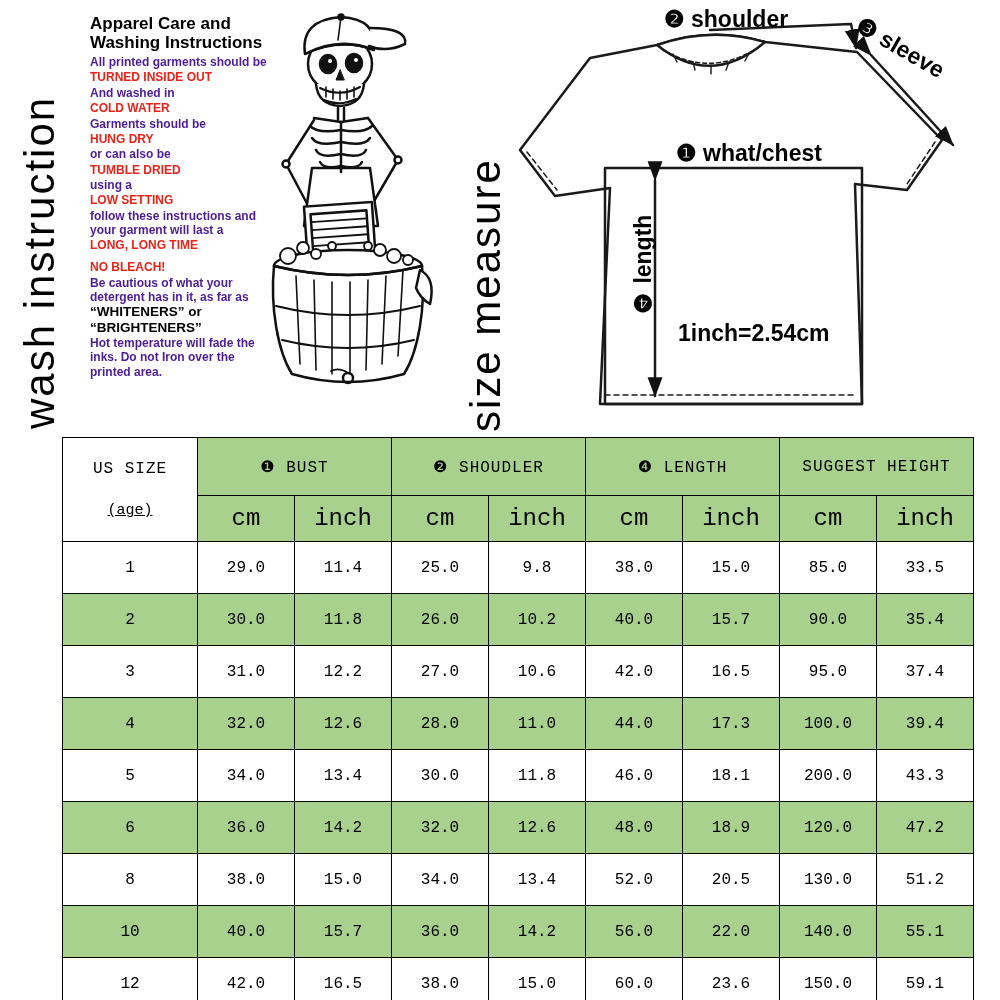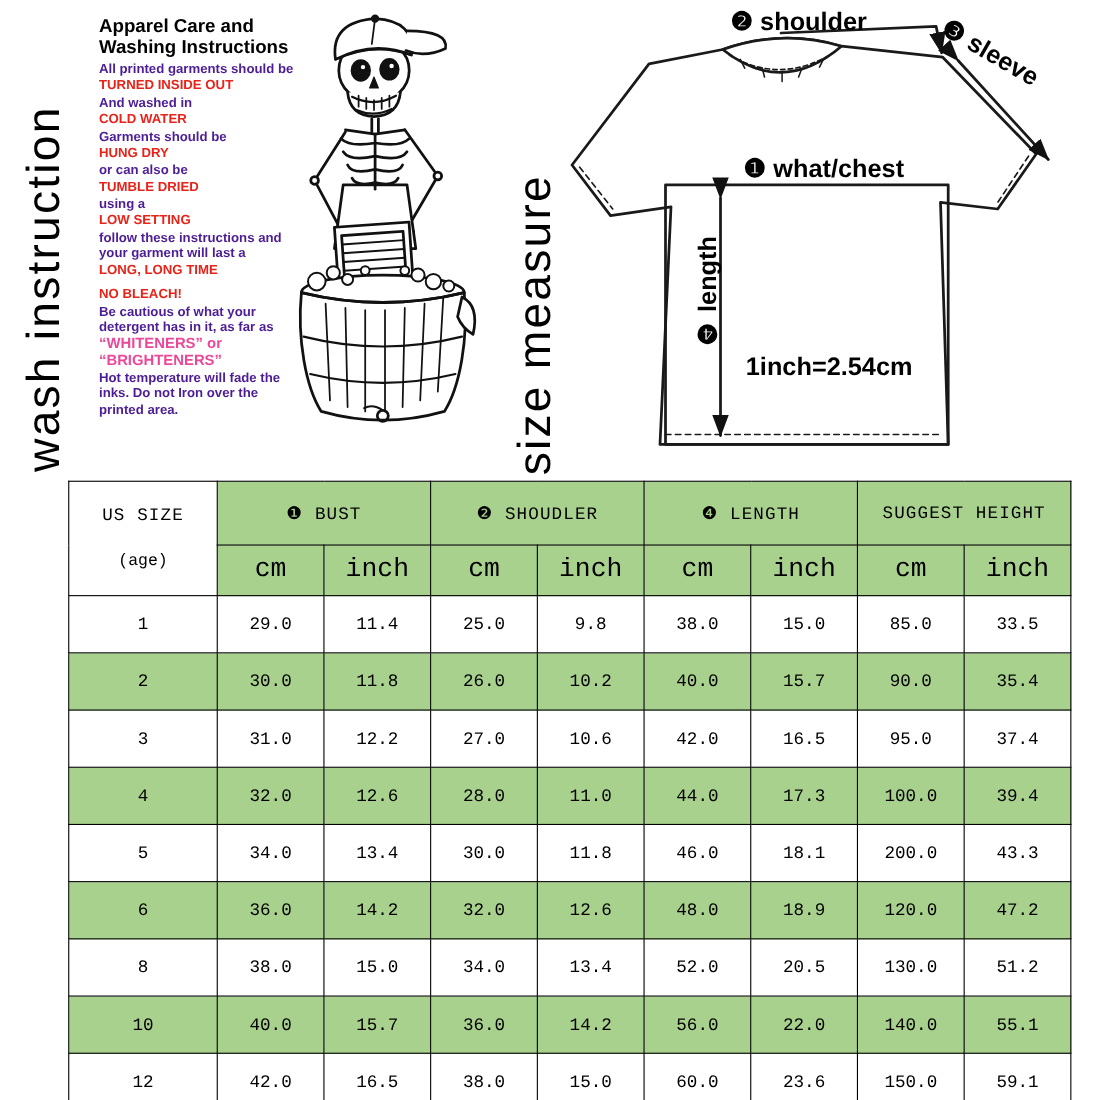--- a/index.html
+++ b/index.html
@@ -14,21 +14,21 @@
   #wash-label { left:16px; top:84px; height:345px; }
   #size-label { left:462px; top:132px; height:300px; }
 
   
   #care-panel { position:absolute; left:90px; top:14px; width:202px; }
   .care-title { font-size:17px; font-weight:bold; line-height:1.12; }
   #care-lines { margin-top:3px; }
   .care-line { font-weight:700; }
   .care-line.plain { font-size:12px; line-height:1.18; color:#4c1d95; }
   .care-line.red { font-size:12px; font-weight:800; line-height:1.22; color:var(--red,#e8231a); margin:1px 0; }
-  .care-line.boldblack { font-size:13.5px; font-weight:800; line-height:1.2; color:#ec4899; }
+  .care-line.boldblack { font-size:13.5px; font-weight:800; line-height:1.2; color:#000000; }
   .care-line.gap { margin-top:7px; }
 
   
   #skeleton-svg { position:absolute; left:248px; top:8px; }
   #tshirt-svg { position:absolute; left:505px; top:0; }
 
   
   .measure-label { position:absolute; font-size:23px; font-weight:bold; white-space:nowrap; }
   #shoulder-label { left:664px; top:6px; }
   #sleeve-label { left:858px; top:10px; transform:rotate(30deg); transform-origin:0 50%; }
@@ -41,21 +41,21 @@
   #size-table th, #size-table td {
     border:1px solid #000; text-align:center; vertical-align:middle;
     font-family:"Liberation Mono","DejaVu Sans Mono",monospace; font-weight:normal;
   }
   .green { background:var(--green,#a9d18e); }
   .c-size { width:135px; }
   .c-num { width:97px; }
   .h1 { height:58px; font-size:16px; letter-spacing:1px; }
   .h-unit { height:46px; font-size:24px; font-family:"Liberation Sans",sans-serif; }
   .us-size { font-size:16px; letter-spacing:1px; }
-  .us-age { font-size:15px; margin-top:24px; }
+  .us-age { font-size:15px; margin-top:24px;text-decoration:underline; }
   #size-tbody tr { height:52px; }
   #size-tbody td { font-size:16px; }
 </style>
 </head>
 <body>
 
 <div class="vlabel" id="wash-label">wash instruction</div>
 
 <div id="care-panel">
   <div class="care-title">Apparel Care and</div>

